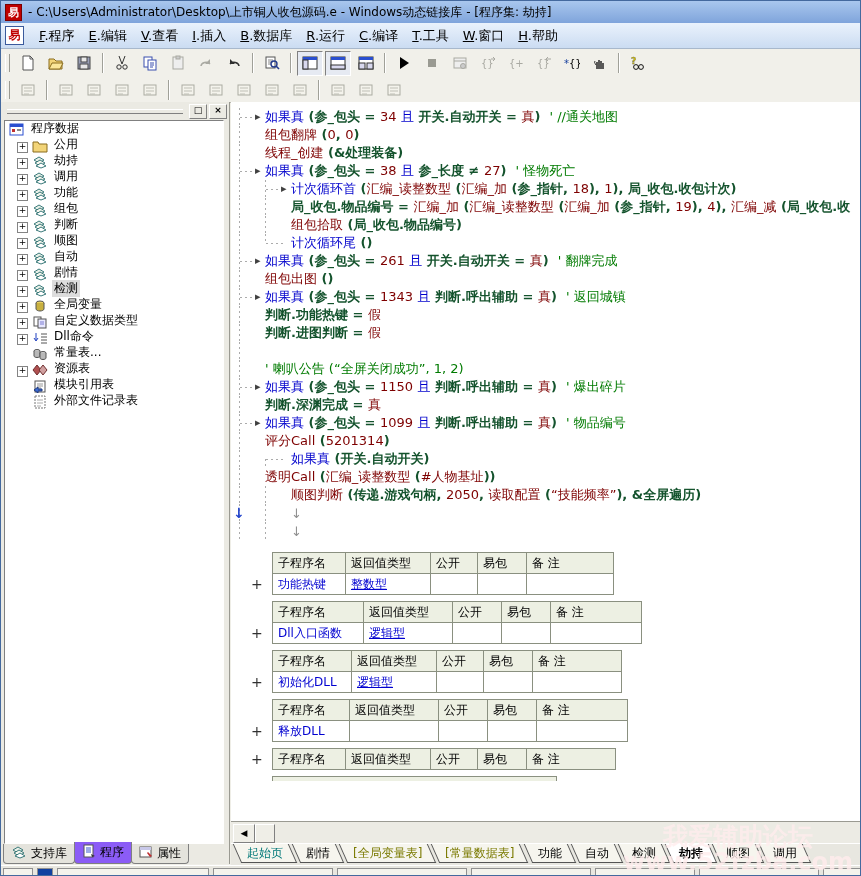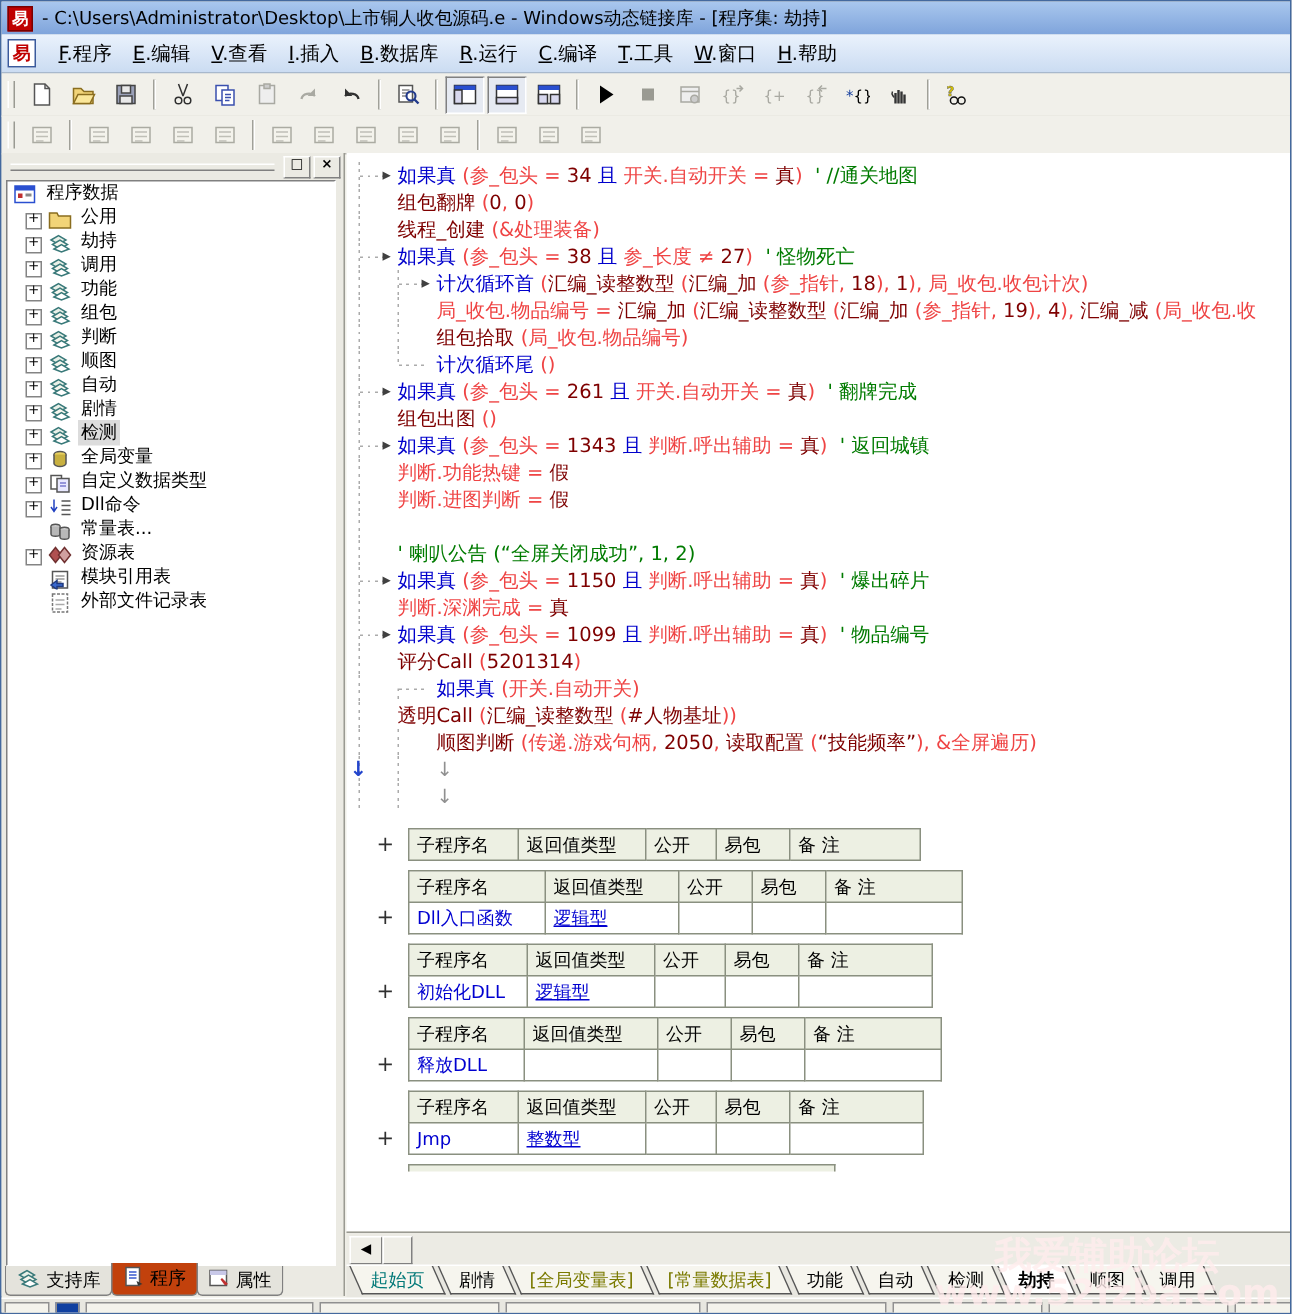--- a/index.html
+++ b/index.html
@@ -42,21 +42,21 @@
   .trow{height:16px;display:flex;align-items:flex-end;white-space:nowrap;}
   .trow .exp{width:9px;height:9px;border:1px solid #848484;background:#fff;color:#000;
     font-size:9px;line-height:7px;text-align:center;margin-right:4px;flex:0 0 9px;}
   .trow .noexp{width:15px;flex:0 0 15px;}
   .trow .ticon{width:16px;height:14px;margin-right:4px;flex:0 0 16px;}
   .trow .tlabel{padding:0 2px;}
   .trow .tlabel.sel{background:#DCDCDC;}
   #panel-tabs{position:absolute;left:2px;bottom:0px;height:20px;display:flex;font-size:12px;}
   .ptab{display:flex;align-items:center;padding:1px 7px;border:1px solid #808080;border-top:none;
     border-radius:0 0 4px 4px;background:#E4E3DC;margin-right:-1px;height:17px;}
-  .ptab.active{background:#c2410c;position:relative;top:-2px;height:19px;font-weight:normal;}
+  .ptab.active{background:#8b5cf6;position:relative;top:-2px;height:19px;font-weight:normal;}
   .ptab svg{margin-right:4px;}
   
   #canvas{position:absolute;left:230px;top:101px;width:631px;height:719px;background:#fff;
     overflow:hidden;font-size:13px;}
   #codewrap{position:relative;padding:6px 0 0 8px;}
   .code-line{height:18px;display:flex;align-items:center;white-space:pre;}
   .gd,.mk{width:26px;flex:0 0 26px;height:18px;}
   .gd{background:repeating-linear-gradient(180deg,#ABABAB 0 2px,transparent 2px 5px) left top/1px 100% no-repeat;}
   .mk{position:relative;}
   .mk-branch{background:
@@ -64,21 +64,21 @@
      repeating-linear-gradient(90deg,#ABABAB 0 2px,transparent 2px 5px) 1px 9px/17px 1px no-repeat;}
   .mk-branch::after{content:"▸";position:absolute;left:16px;top:50%;transform:translateY(-56%);
      color:#404040;font-size:11px;line-height:1;}
   .mk-end{background:
      repeating-linear-gradient(180deg,#ABABAB 0 2px,transparent 2px 5px) left top/1px 50% no-repeat,
      repeating-linear-gradient(90deg,#ABABAB 0 2px,transparent 2px 5px) 1px 9px/20px 1px no-repeat;}
   .mk-start{background:
      repeating-linear-gradient(180deg,#ABABAB 0 2px,transparent 2px 5px) left 9px/1px 100% no-repeat,
      repeating-linear-gradient(90deg,#ABABAB 0 2px,transparent 2px 5px) 1px 9px/20px 1px no-repeat;}
   .sk{color:var(--kw);} .sf{color:var(--fn);} .sc{color:var(--ct);}
-  .sm{color:var(--cm);} .st{color:#ef4444;} .sa{color:#909090;font-size:13px;}
+  .sm{color:var(--cm);} .st{color:#14532d;font-weight:bold;} .sa{color:#909090;font-size:13px;}
   #blue-down{position:absolute;left:2px;color:#2244CC;font-weight:bold;font-size:14px;}
   
   .tblwrap{display:flex;margin:0 0 6px 12px;}
   .plus{width:21px;flex:0 0 21px;display:flex;align-items:flex-end;justify-content:flex-start;
     padding-bottom:3px;color:#303030;font-size:14px;}
   table.sub{border-collapse:collapse;font-size:12px;}
   table.sub td{border:1px solid #8A9080;height:20px;padding:0 5px;white-space:nowrap;}
   table.sub tr.hd td{background:var(--thbg);color:#000;}
   table.sub tr.dt td{background:#fff;color:#0000D0;}
   table.sub tr.dt td.ret{text-decoration:underline;}
@@ -665,20 +665,27 @@
     <span class="plus">+</span>
     <table class="sub">
       <tbody>
                 <tr class="hd">
                   <td style="width:62px">子程序名</td>
                   <td style="width:74px">返回值类型</td>
                   <td style="width:36px">公开</td>
                   <td style="width:38px">易包</td>
                   <td style="width:76px">备 注</td>
                 </tr>
+                <tr class="dt">
+                  <td style="width:62px" class="">功能热键</td>
+                  <td style="width:74px" class="ret">整数型</td>
+                  <td style="width:36px" class=""></td>
+                  <td style="width:38px" class=""></td>
+                  <td style="width:76px" class=""></td>
+                </tr>
               </tbody>
             </table>
           </div>
           <div class="tblwrap" style="">
     <span class="plus">+</span>
     <table class="sub">
       <tbody>
                 <tr class="hd">
                   <td style="width:80px">子程序名</td>
                   <td style="width:78px">返回值类型</td>
@@ -742,27 +749,20 @@
     <span class="plus">+</span>
     <table class="sub">
       <tbody>
                 <tr class="hd">
                   <td style="width:62px">子程序名</td>
                   <td style="width:74px">返回值类型</td>
                   <td style="width:36px">公开</td>
                   <td style="width:38px">易包</td>
                   <td style="width:78px">备 注</td>
                 </tr>
-                <tr class="dt">
-                  <td style="width:62px" class="">Jmp</td>
-                  <td style="width:74px" class="ret">整数型</td>
-                  <td style="width:36px" class=""></td>
-                  <td style="width:38px" class=""></td>
-                  <td style="width:78px" class=""></td>
-                </tr>
               </tbody>
             </table>
           </div>
         </div>
       <div id="tbl-sliver"></div>
     </div>
   </div>
 
   <div id="hscroll">
     <div class="sbtn" style="left:2px;">◀</div>

